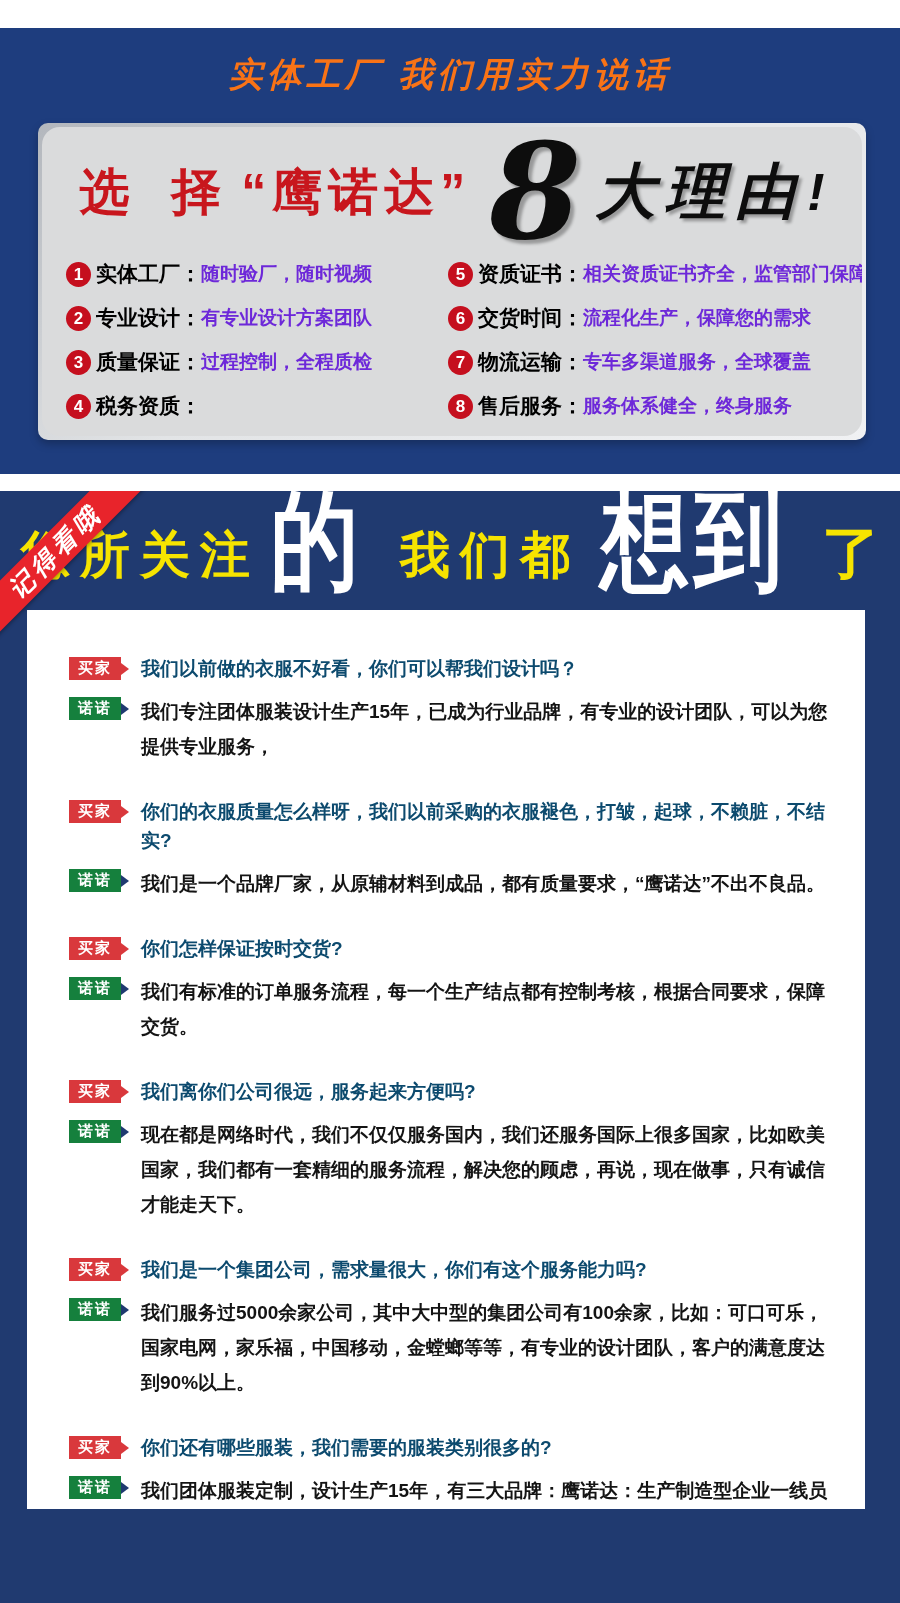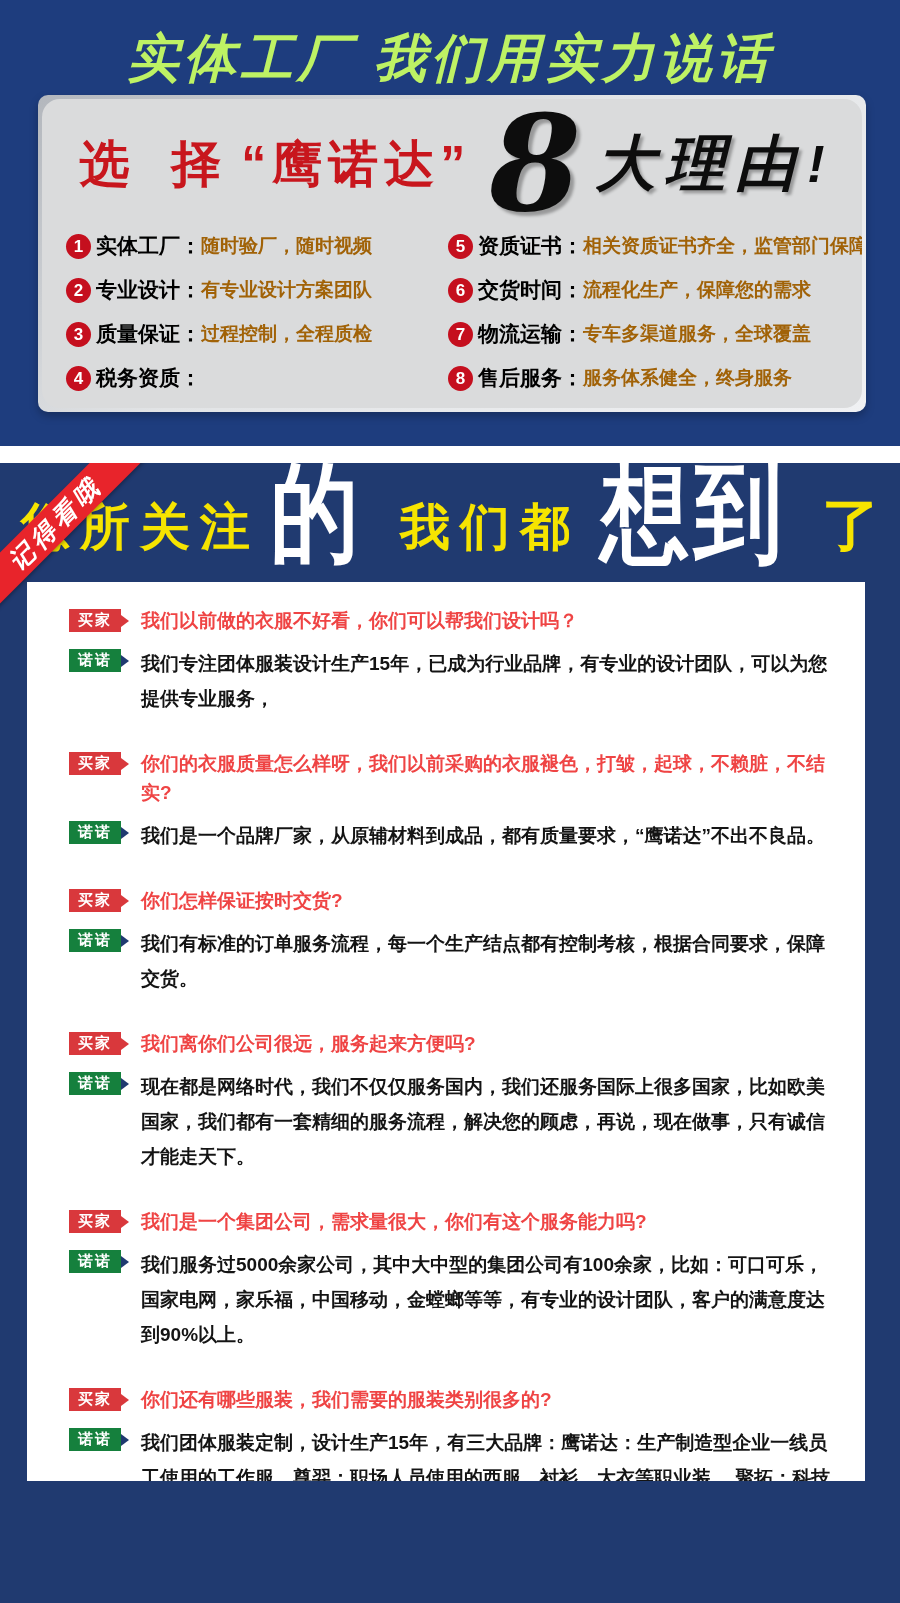--- a/index.html
+++ b/index.html
@@ -6,22 +6,22 @@
   html,body { width:900px; }
   body {
     font-family:"Liberation Sans", sans-serif;
     width:900px; height:1603px; background:#fff; overflow:hidden;
   }
 
   
   .sec1 { position:relative; width:900px; height:446px; background:#1e3d7e; }
   .top-title {
     padding-top:24px; text-align:center;
-    font-size:52px; font-weight:900; font-style:italic;
-    color:#bef264; letter-spacing:5px; white-space:nowrap;
+    font-size:34px; font-weight:900; font-style:italic;
+    color:#f97316; letter-spacing:5px; white-space:nowrap;margin-top:28px;
   }
   .panel-wrap {
     position:absolute; left:38px; top:95px; width:828px; height:317px;
     border-radius:10px; padding:4px;
     background:linear-gradient(145deg,#b3b7bd 0%, #e2e4e6 45%, #f0f1f3 100%);
     box-shadow:0 4px 8px rgba(0,0,0,0.25);
   }
   .panel {
     width:100%; height:100%; border-radius:18px; background:#dadbdc;
     padding:6px 24px 0 24px; overflow:hidden;
@@ -46,21 +46,21 @@
   .reasons { display:flex; }
   .col-left  { width:382px; flex:none; }
   .col-right { flex:1; }
   .reason-row { display:flex; align-items:center; height:30px; margin-bottom:14px; white-space:nowrap; }
   .num {
     flex:none; width:25px; height:25px; border-radius:50%; background:#c50f1e;
     color:#fff; font-size:17px; font-weight:bold; line-height:25px; text-align:center;
     margin-right:5px;
   }
   .lab  { font-size:21px; font-weight:bold; color:#000; }
-  .desc { font-size:19px; font-weight:bold; color:#a16207; }
+  .desc { font-size:19px; font-weight:bold; color:#6d28d9; }
 
   
   .gap { width:900px; height:17px; background:#ffffff; }
 
   
   .sec2 { position:relative; width:900px; height:1140px; background:#203a70; overflow:hidden; }
 
   .ribbon {
     position:absolute; left:-55px; top:42px; width:220px; height:36px;
     background:#e8242b; transform:rotate(-45deg);
@@ -79,40 +79,40 @@
   }
   .band .bw {
     color:#ffffff; font-size:108px; font-weight:900; line-height:0.82;
     letter-spacing:6px; transform:scaleX(0.82); transform-origin:bottom center;
   }
   .band .yw-end { color:#f6e400; font-size:58px; font-weight:900; line-height:1; padding-bottom:4px; margin-left:14px; }
   .band .sp { width:26px; }
 
   .content-box {
     margin-left:27px; width:838px; height:899px; background:#ffffff;
-    padding:24px 30px 0 42px; overflow:hidden;
+    padding:44px 30px 0 42px; overflow:hidden;
   }
   .qa-pair { margin-bottom:33px; }
   .qa-row { display:flex; align-items:flex-start; }
   .qa-row.q { margin-bottom:11px; }
   .tag {
     flex:none; width:52px; height:23px; margin-top:3px; margin-right:20px;
     color:#fff; font-size:15px; font-weight:bold; letter-spacing:2px;
     display:flex; align-items:center; justify-content:center; position:relative;
   }
   .tag::after {
     content:""; position:absolute; right:-8px; top:50%; margin-top:-6px;
     border-top:6px solid transparent; border-bottom:6px solid transparent;
     border-left:8px solid #000;
   }
   .tag.buyer { background:#d9383c; }
   .tag.buyer::after { border-left-color:#d9383c; }
   .tag.seller { background:#15803d; }
   .tag.seller::after { border-left-color:#1f3a70; }
-  .q-text { font-size:19px; font-weight:bold; color:#ef4444; line-height:29px; }
+  .q-text { font-size:19px; font-weight:bold; color:#0c4a6e; line-height:29px; }
   .a-text { font-size:19px; font-weight:bold; color:#141414; line-height:35px; }
 
   .footer-band {
     height:96px; display:flex; align-items:center; justify-content:center;
   }
   .footer-band div {
     color:#ffffff; font-size:49px; font-weight:900; letter-spacing:2px; white-space:nowrap;
   }
 </style>
 </head>

